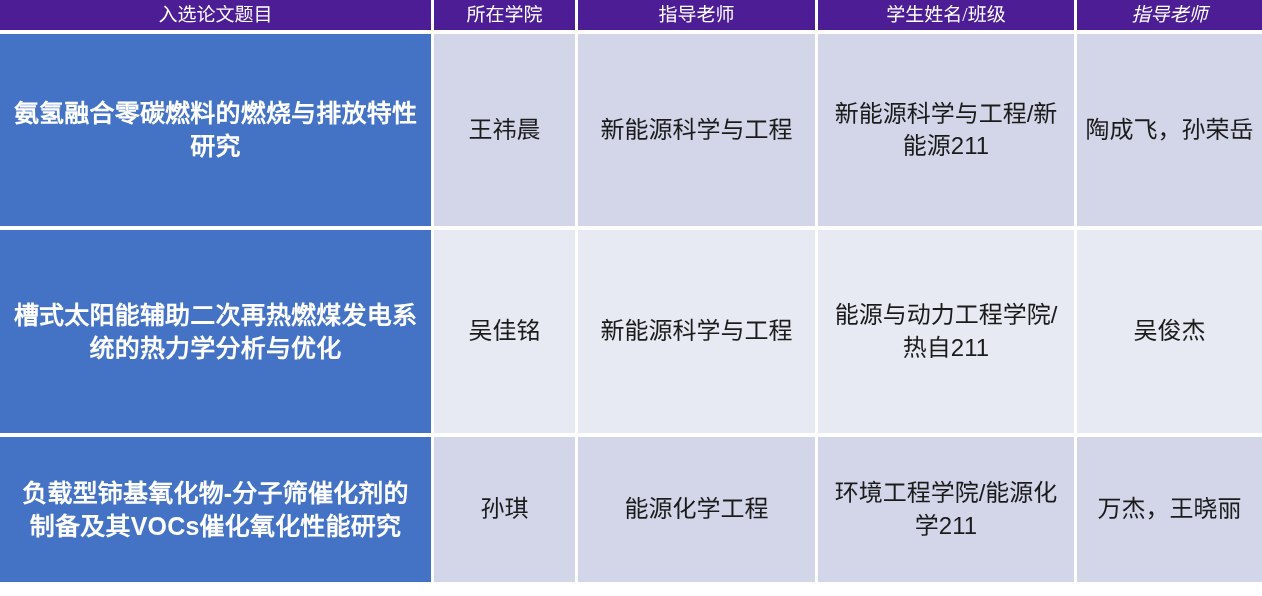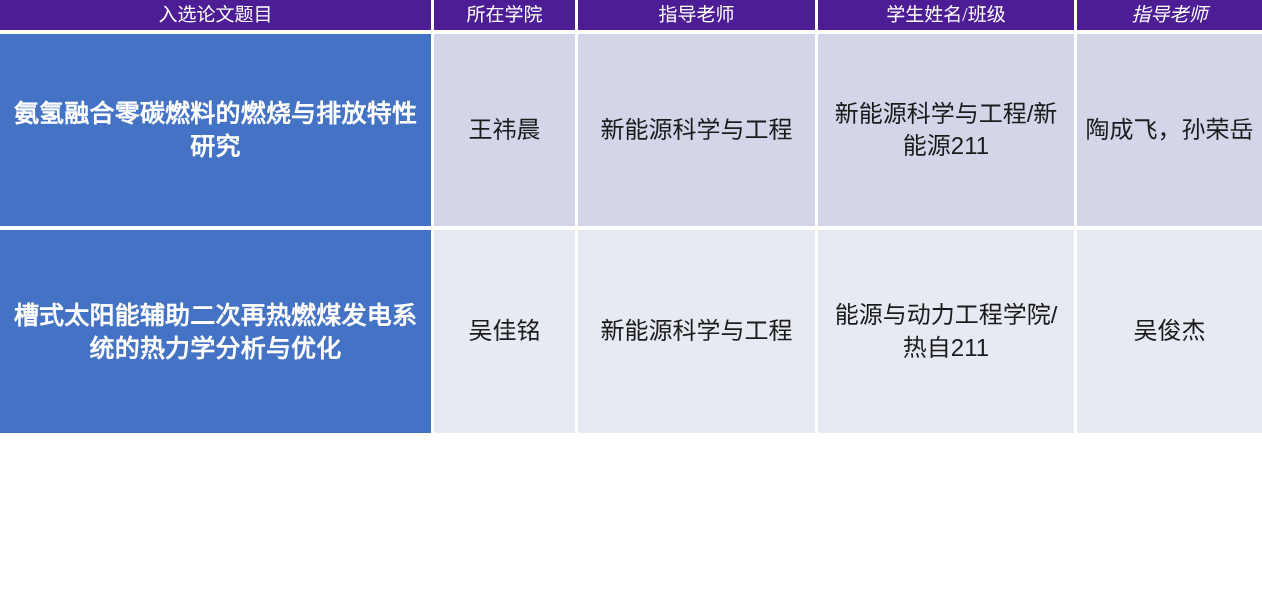--- a/index.html
+++ b/index.html
@@ -120,15 +120,22 @@
         <td class="college-cell">新能源科学与工程/新能源211</td>
         <td class="teacher-cell">陶成飞，孙荣岳</td>
       </tr>
       <tr class="row-shade-b r2">
         <td class="title-cell">槽式太阳能辅助二次再热燃煤发电系统的热力学分析与优化</td>
         <td class="name-cell">吴佳铭</td>
         <td class="major-cell">新能源科学与工程</td>
         <td class="college-cell">能源与动力工程学院/热自211</td>
         <td class="teacher-cell">吴俊杰</td>
       </tr>
+      <tr class="row-shade-a r3">
+        <td class="title-cell">负载型铈基氧化物-分子筛催化剂的制备及其VOCs催化氧化性能研究</td>
+        <td class="name-cell">孙琪</td>
+        <td class="major-cell">能源化学工程</td>
+        <td class="college-cell">环境工程学院/能源化学211</td>
+        <td class="teacher-cell">万杰，王晓丽</td>
+      </tr>
     </tbody>
   </table>
 </div>
 
 </body></html>

